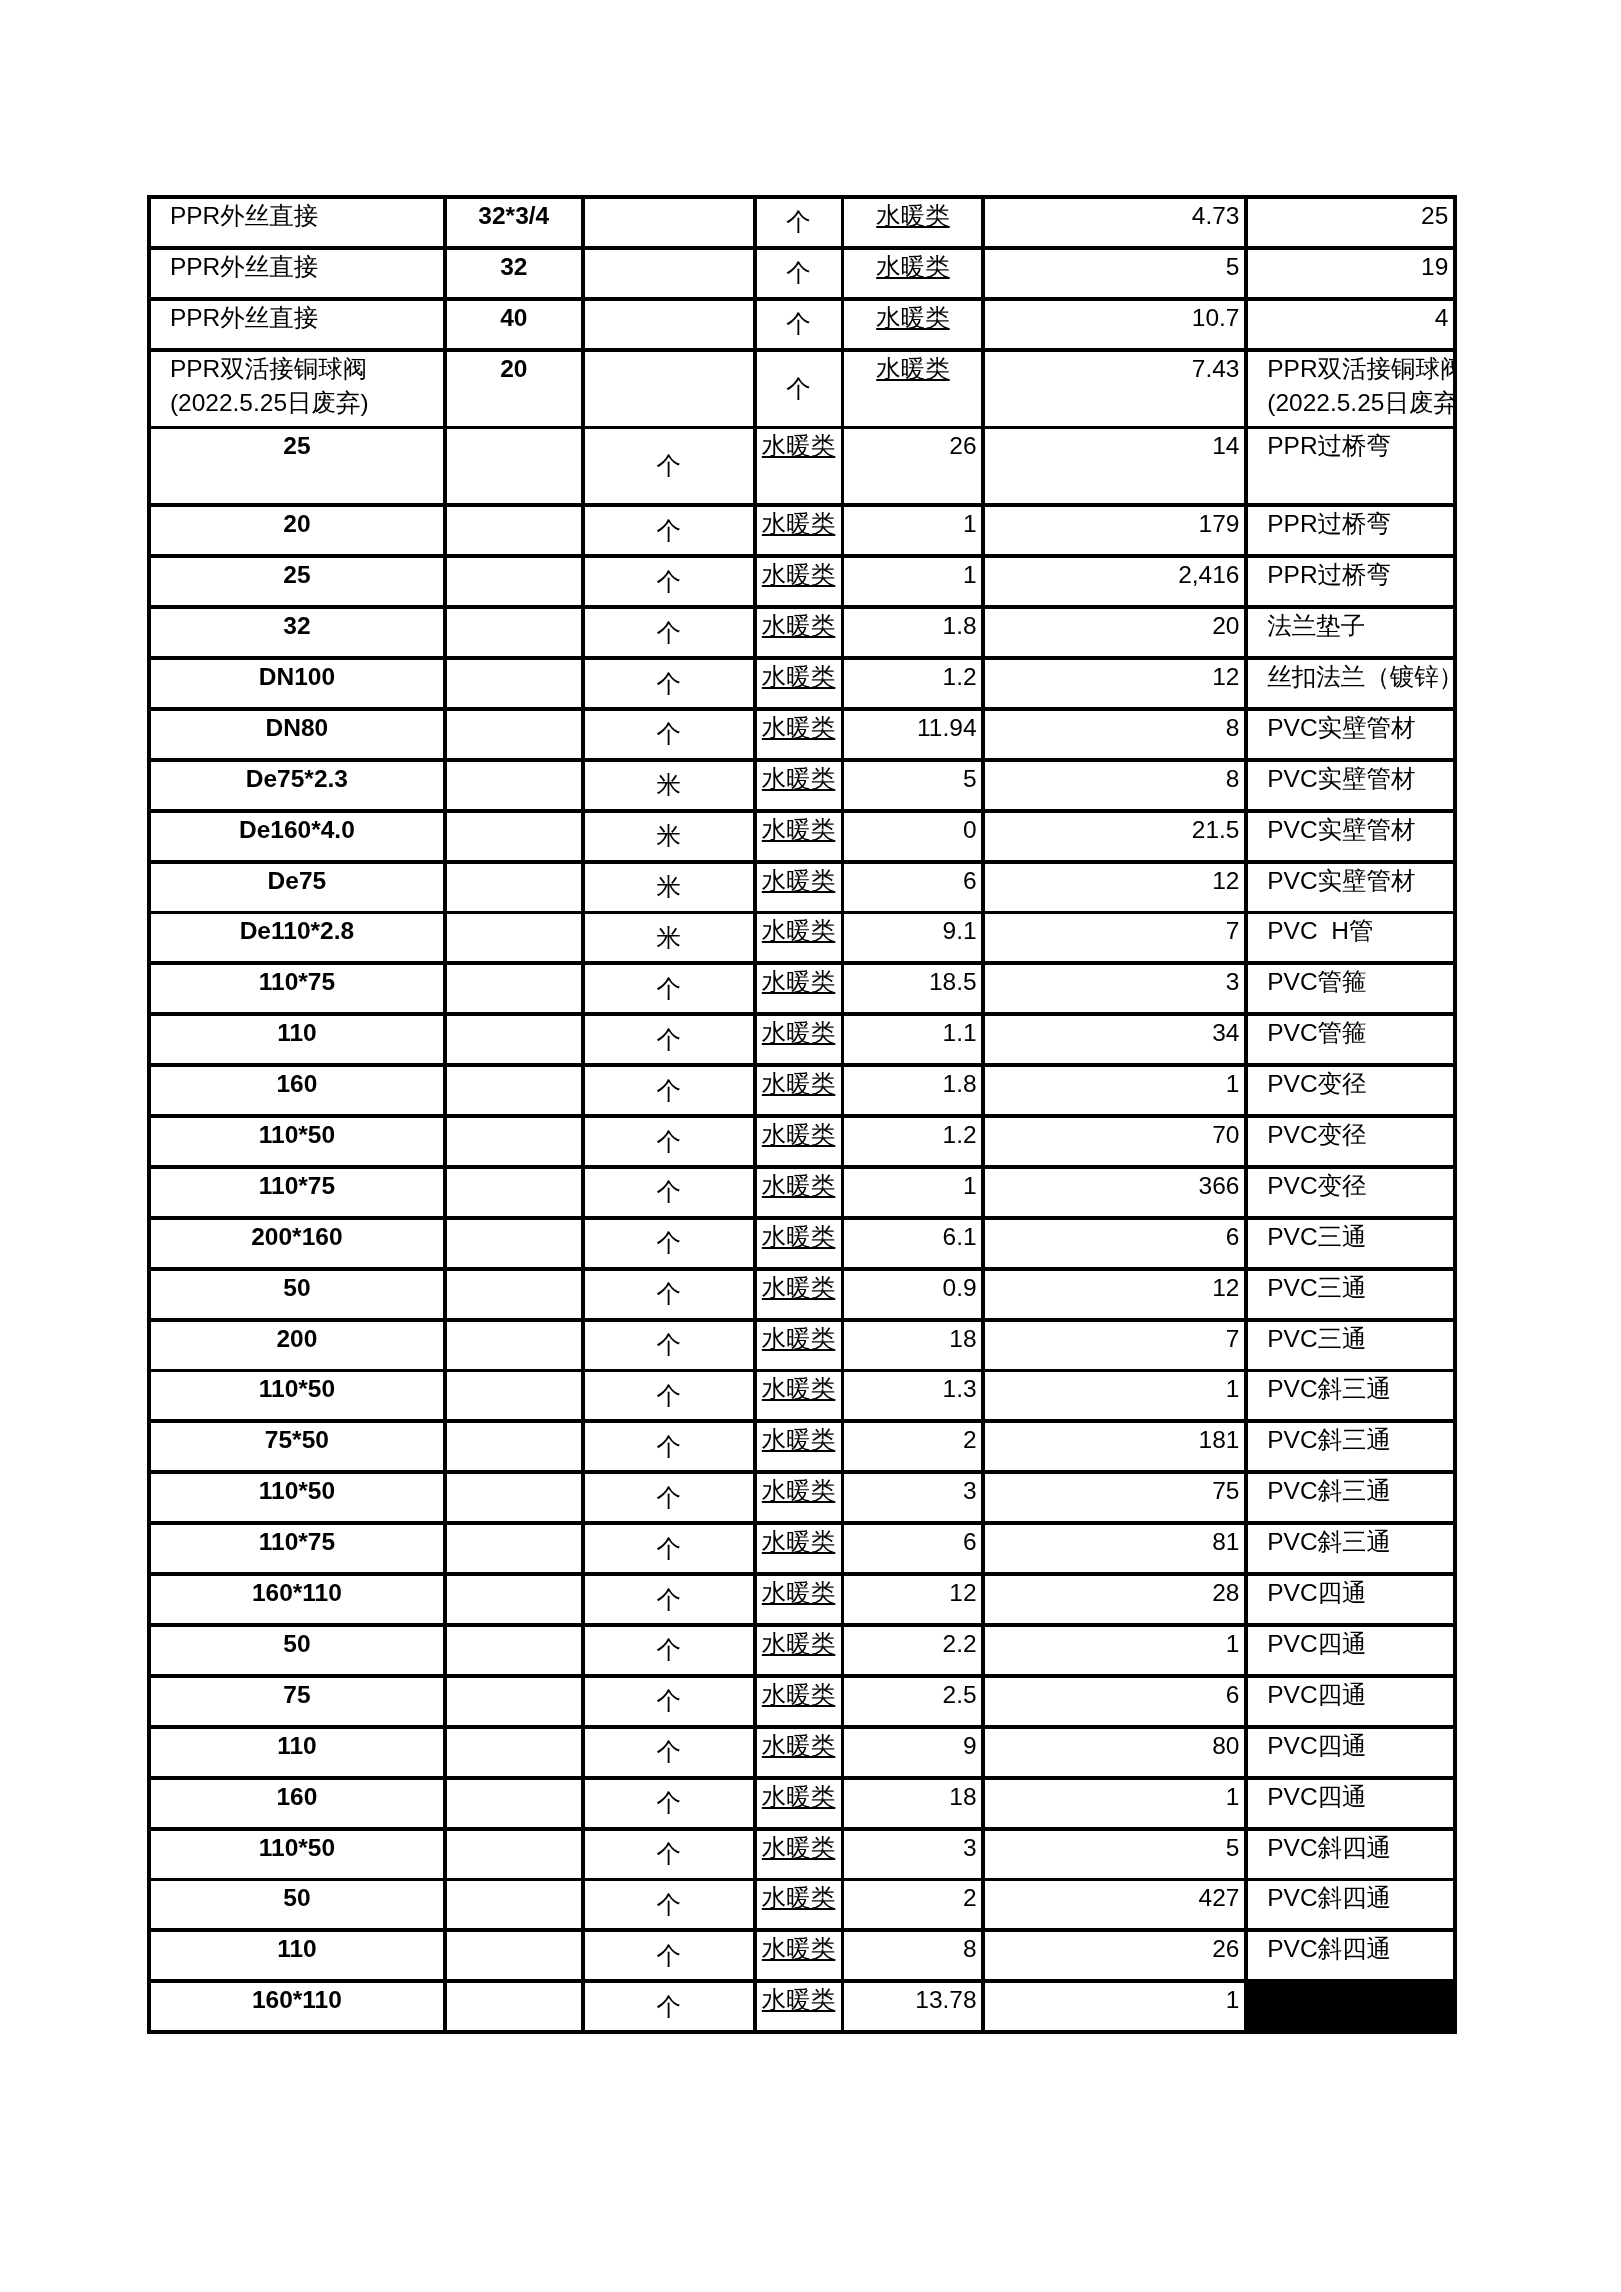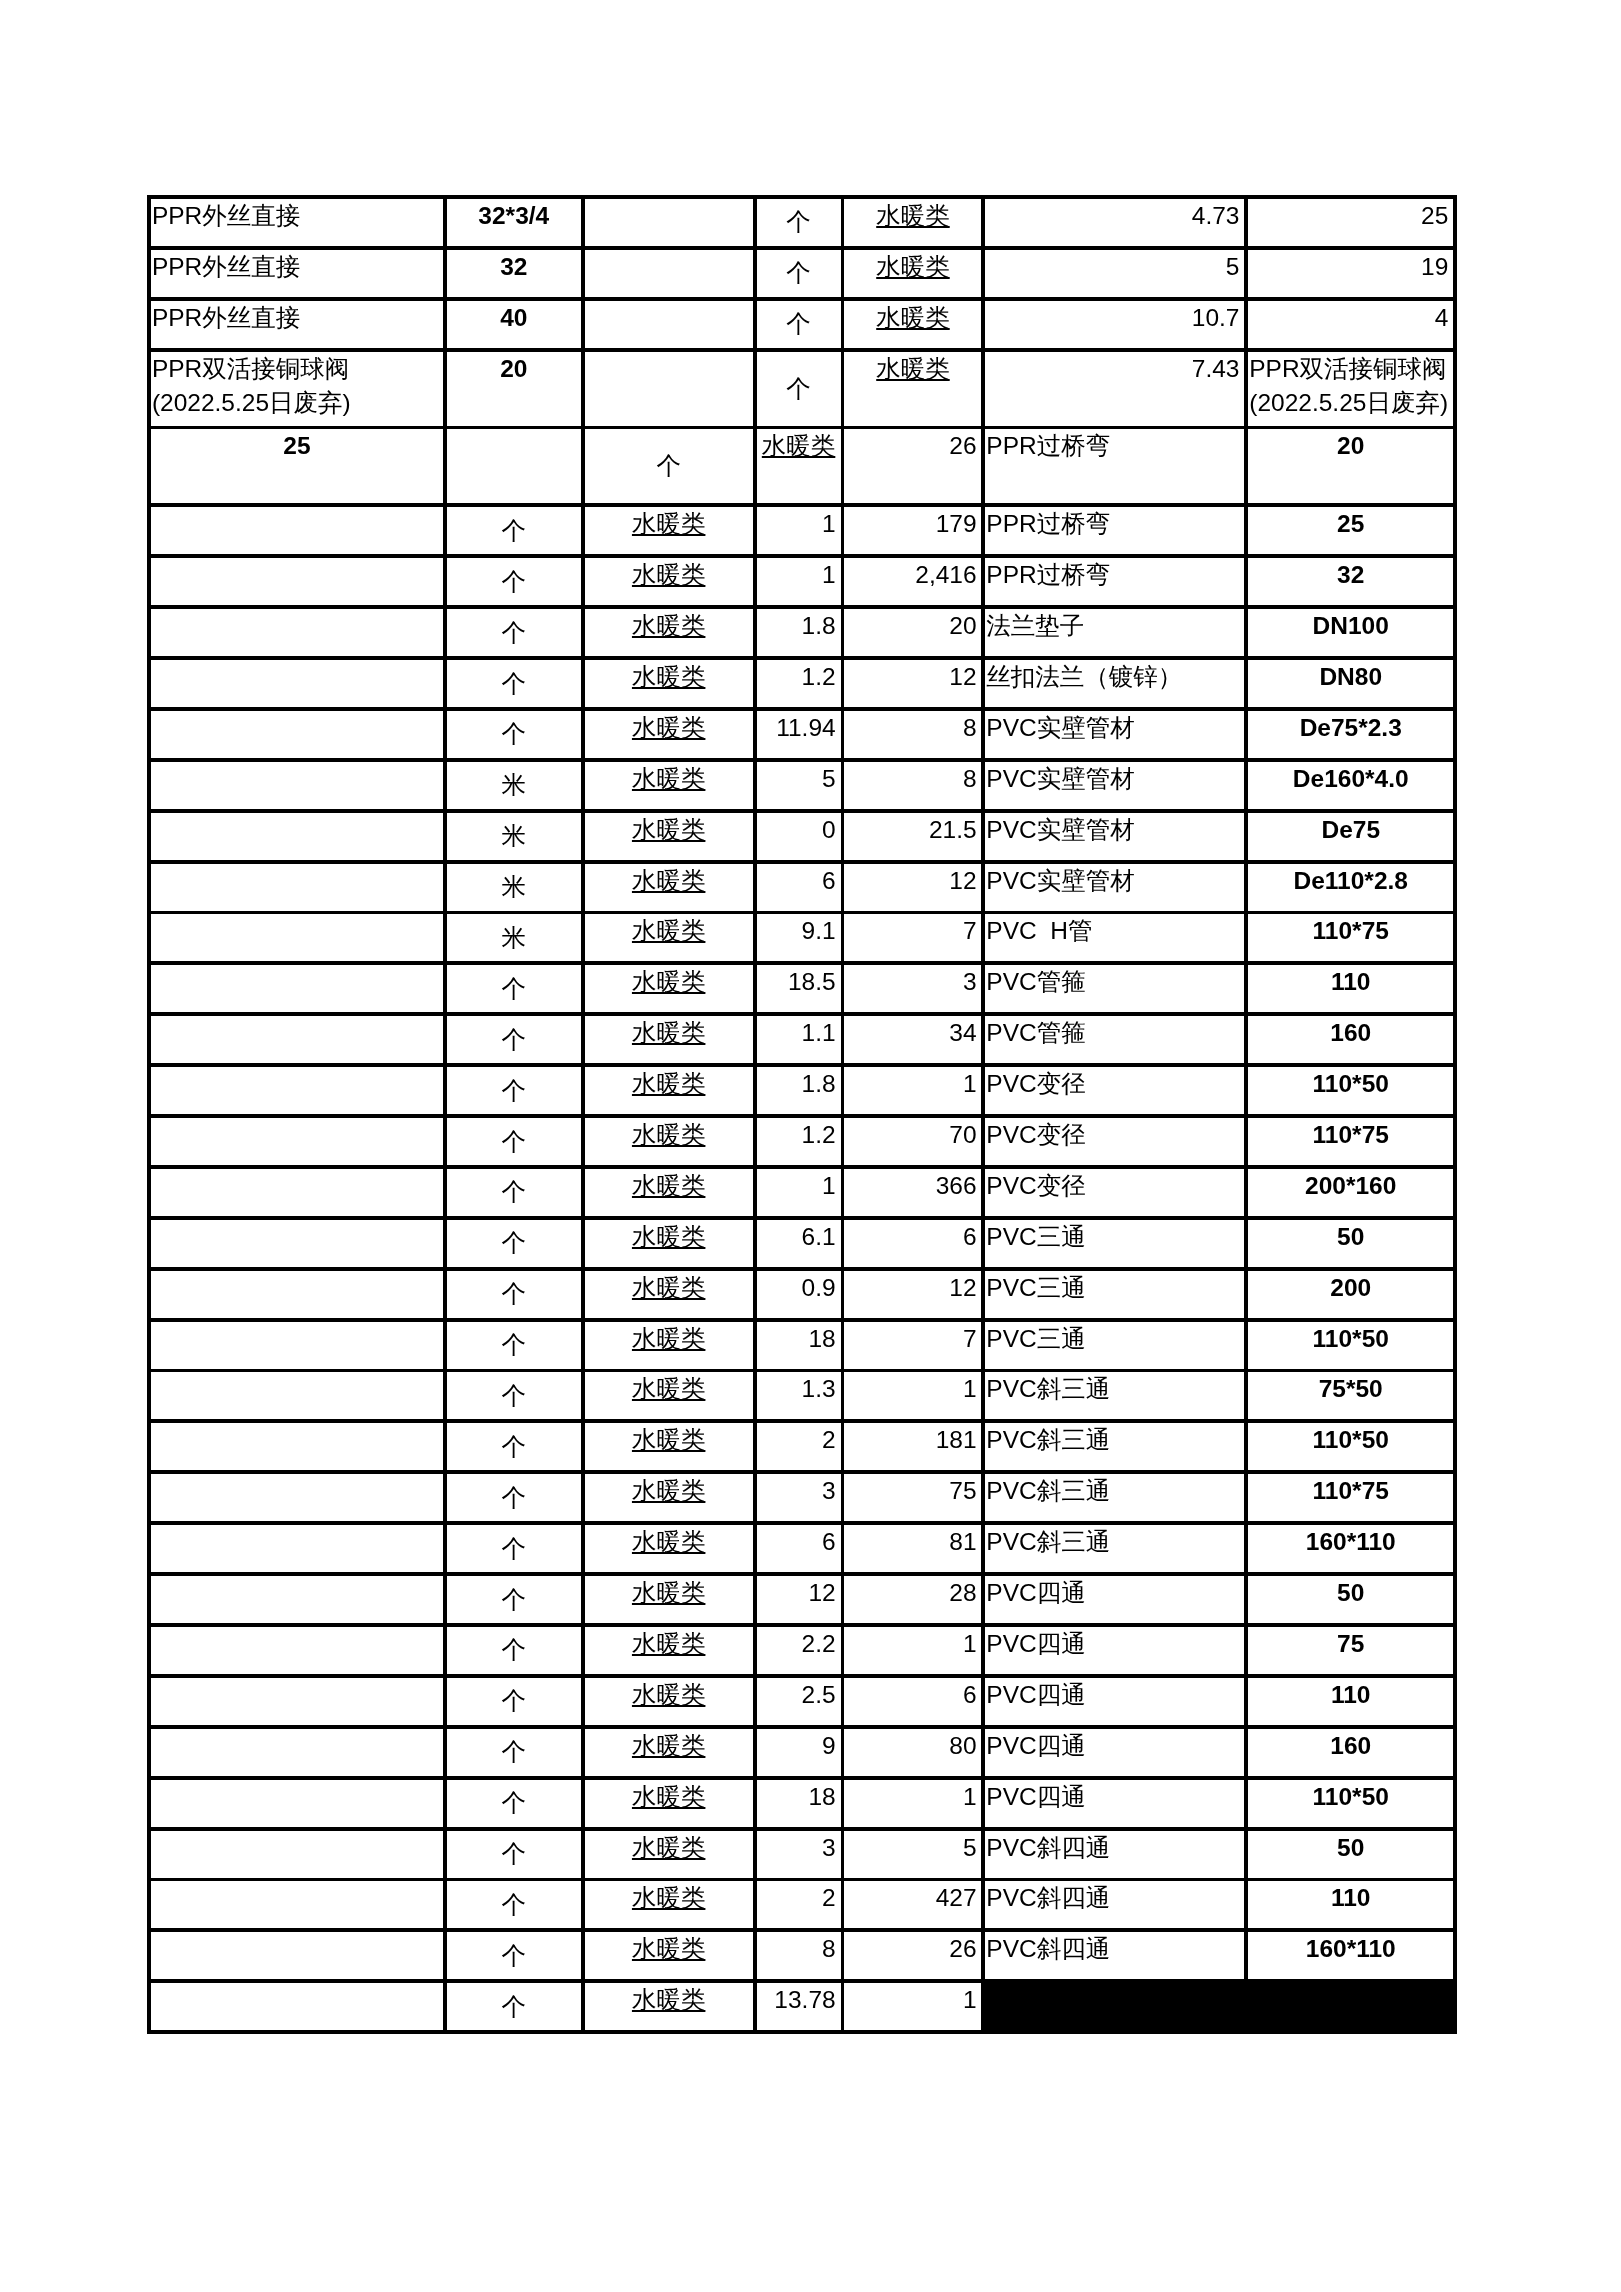--- a/index.html
+++ b/index.html
@@ -21,21 +21,21 @@
     grid-template-columns: 292px 134px 168px 84px 137px 259px 205px;
     gap: 3.9px;
     padding: 3.9px;
   }
   .cell {
     background: #fff;
     font-size: 24.5px;
     line-height: 34px;
     overflow: hidden;
   }
-  .c-name  { text-align: left; padding-left: 1px; padding-right: 2px; }
+  .c-name  { text-align: left; padding-left: 19px; padding-right: 2px; }
   .c-spec  { text-align: center; font-weight: bold; }
   .c-blank { }
   .c-unit  { display: flex; align-items: center; justify-content: center; }
   .c-cat   { text-align: center; text-decoration: underline; }
   .c-num   { text-align: right; padding-right: 4.9px; }
   .line    { white-space: nowrap; }
 </style>
 </head>
 <body>
 
@@ -78,20 +78,21 @@
     <div class="cell c-num">7.43</div>
     <div class="cell c-name">
       <div class="line">PPR双活接铜球阀</div>
       <div class="line">(2022.5.25日废弃)</div>
     </div>
     <div class="cell c-spec">25</div>
     <div class="cell c-blank"></div>
     <div class="cell c-unit">个</div>
     <div class="cell c-cat">水暖类</div>
     <div class="cell c-num">26</div>
+    <div class="cell c-num">14</div>
     <div class="cell c-name">
       <div class="line">PPR过桥弯</div>
     </div>
     <div class="cell c-spec">20</div>
     <div class="cell c-blank"></div>
     <div class="cell c-unit">个</div>
     <div class="cell c-cat">水暖类</div>
     <div class="cell c-num">1</div>
     <div class="cell c-num">179</div>
     <div class="cell c-name">

